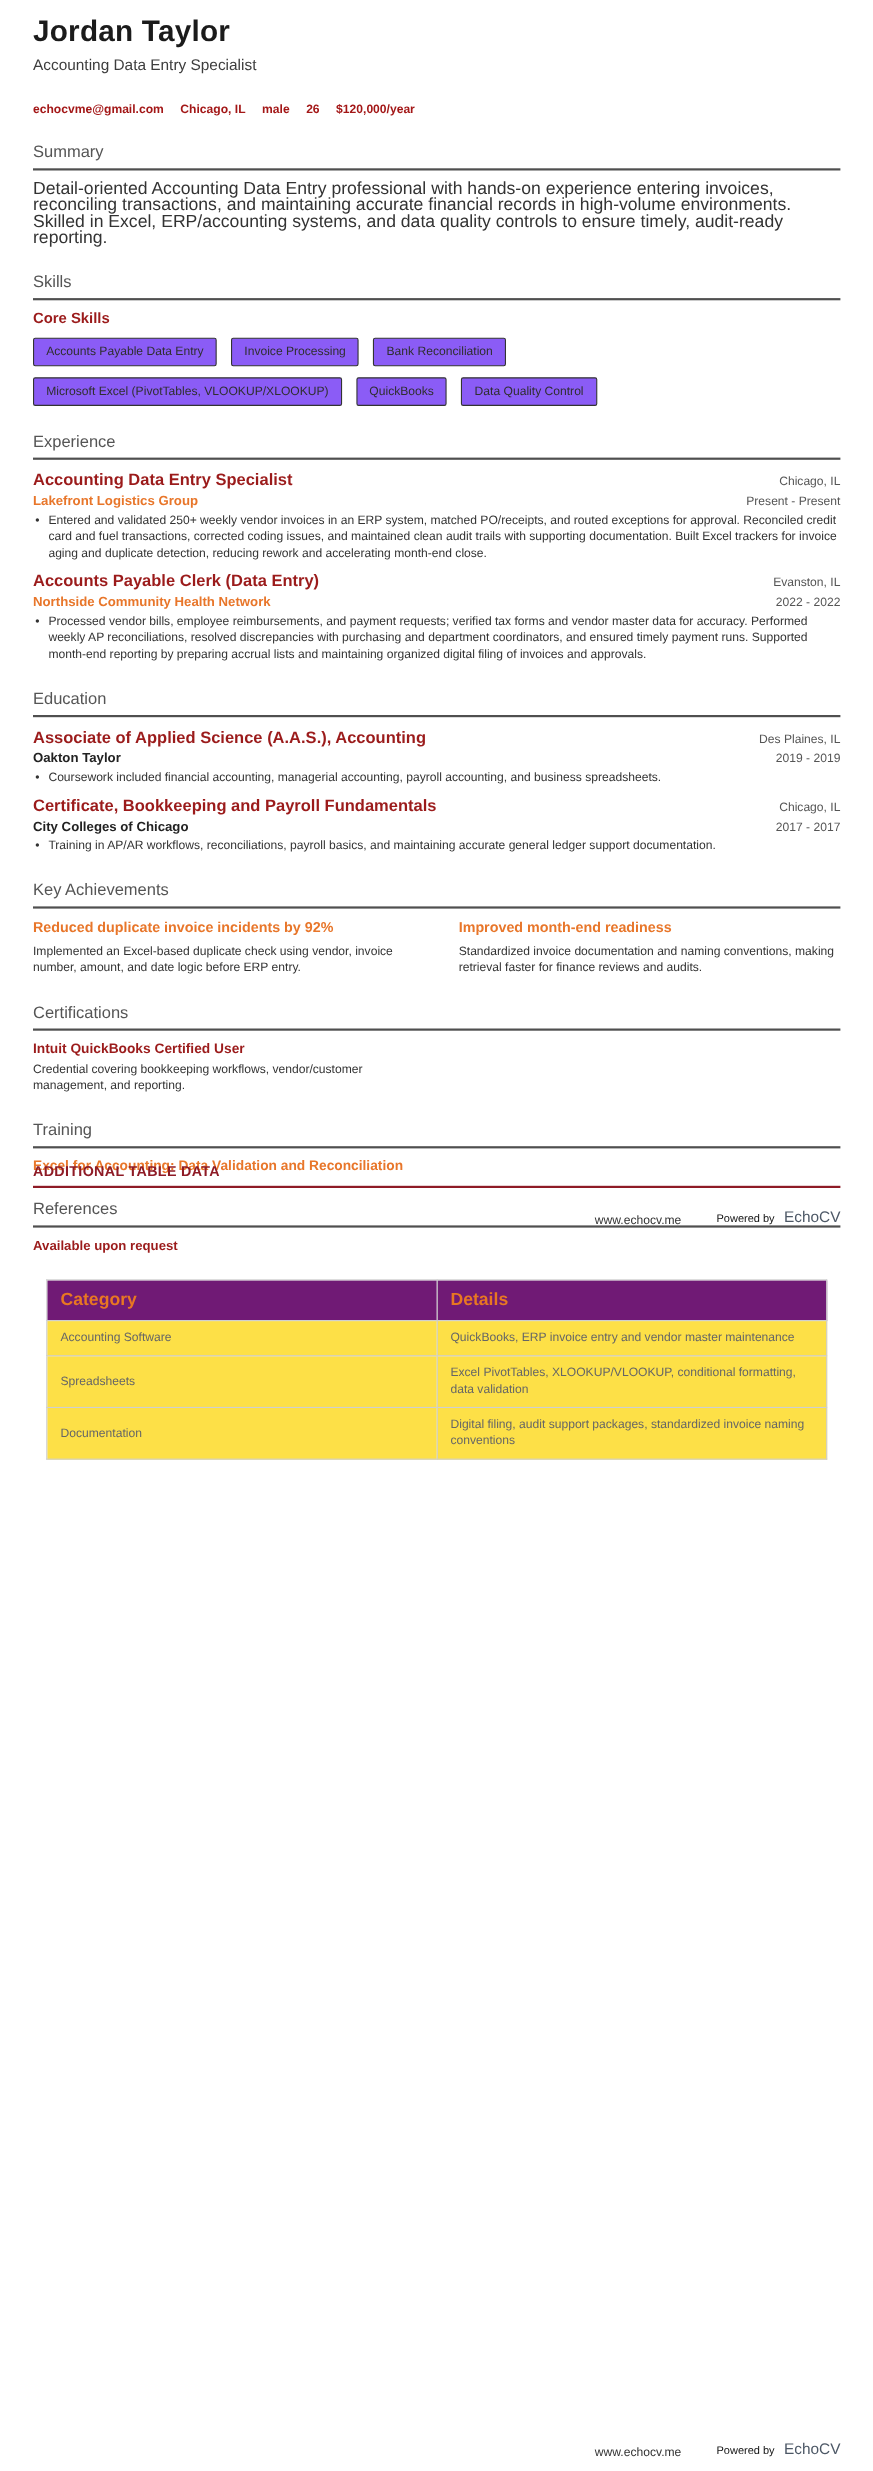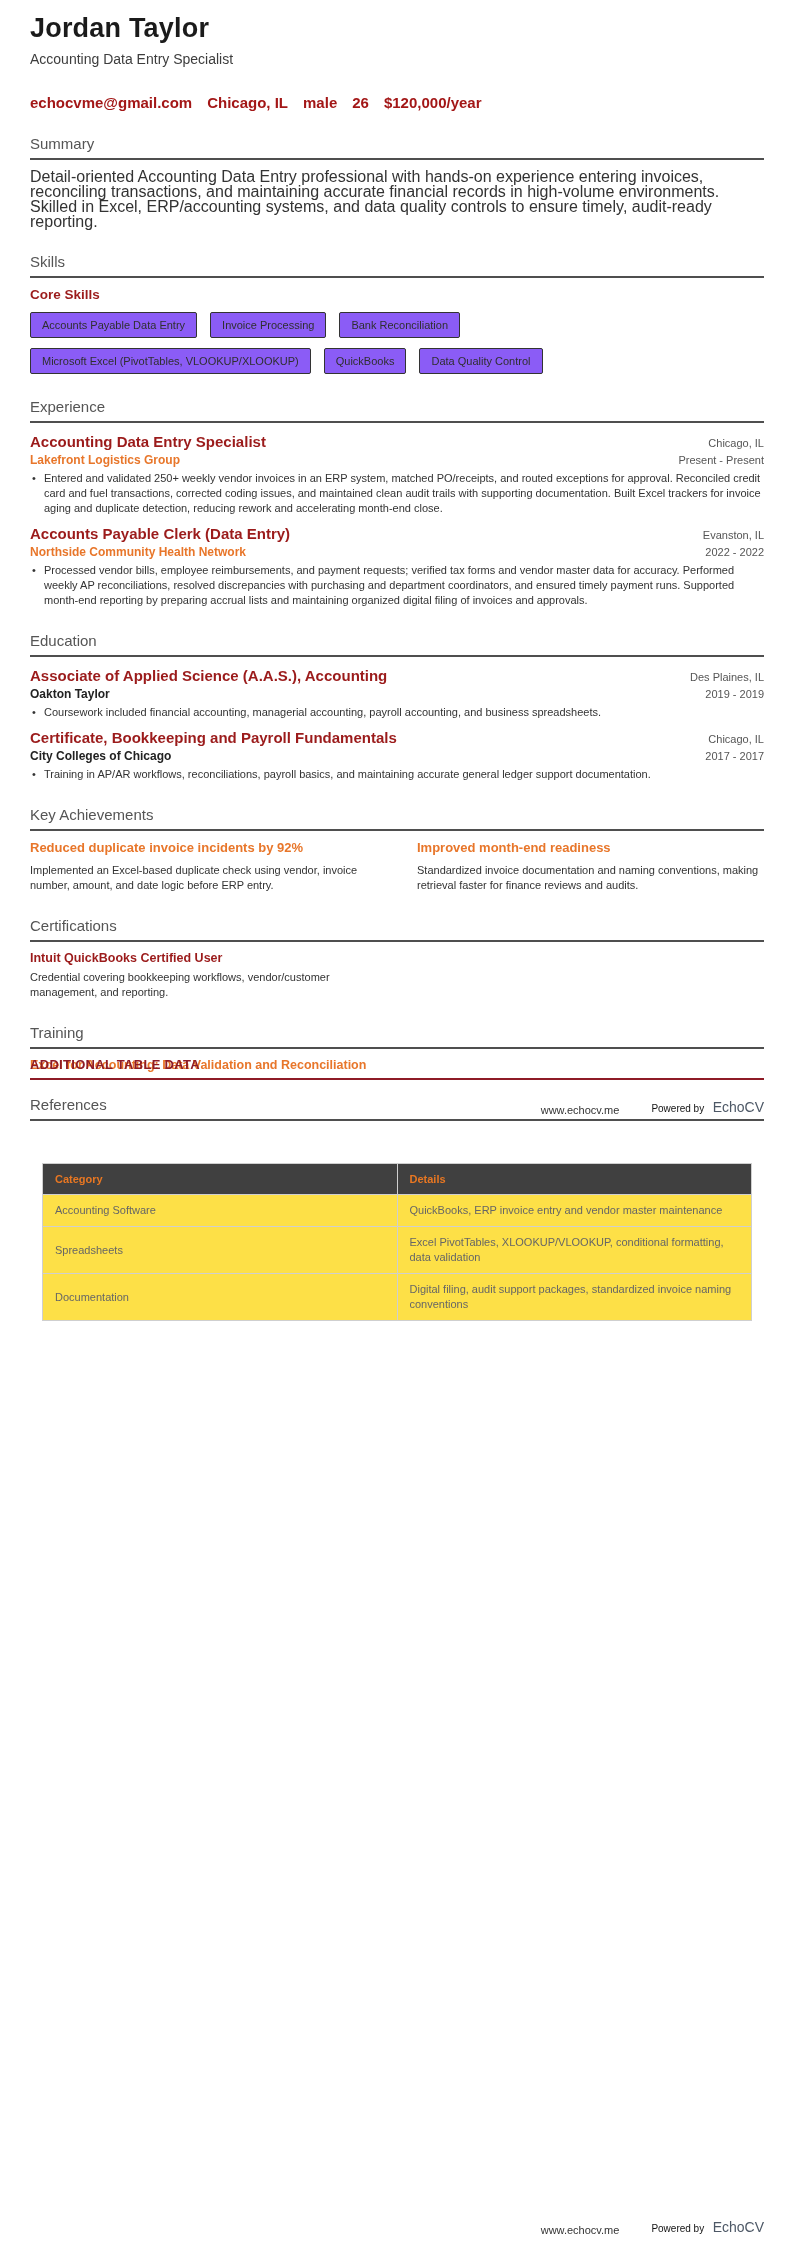--- a/index.html
+++ b/index.html
@@ -4,21 +4,21 @@
 <style>
   * { margin:0; padding:0; box-sizing:border-box; }
   html,body { background:#ffffff; }
   body { font-family:"Liberation Sans","DejaVu Sans",sans-serif; color:#333; }
   .sheet { position:relative; width:794px; height:2246px; margin:0 auto; background:#fff; overflow:hidden; }
   .content { position:absolute; top:0; left:30px; width:734px; }
 
   
   .name { padding-top:13px; font-size:27px; font-weight:800; color:#1b1b1b; letter-spacing:.2px; }
   .job-title { margin-top:7px; font-size:14px; color:#3d3d3d; }
-  .contact-row { margin-top:27px; display:flex; gap:15px; font-size:15px; font-weight:bold; color:#a31717; }
+  .contact-row { margin-top:27px; display:flex; gap:15px; font-size:11px; font-weight:bold; color:#a31717; }
 
   
   .section { margin-top:24px; }
   .section-heading { font-size:15px; color:#555; font-weight:400; }
   .section-rule { border:none; border-top:2px solid #4f4f4f; margin-top:6px; }
   .section-body { margin-top:9px; }
   .body-text { font-size:16px; line-height:15px; color:#333; }
 
   
   .group-title { font-size:13.5px; font-weight:bold; color:#9b1b1b; }
@@ -59,21 +59,21 @@
   .page-footer { position:absolute; left:30px; width:734px; display:flex; justify-content:flex-end; align-items:flex-end;gap:32px; }
   .footer-1 { top:1098px; }
   .footer-2 { top:2218px; }
   .footer-url { font-size:11px; color:#333; }
   .footer-powered { font-size:10px; color:#111; }
   .footer-brand { font-size:14px; color:#4d5866; margin-left:4px; }
 
   
   .data-table { position:absolute; top:1163px; left:42px; width:710px; border-collapse:collapse; }
   .data-table th, .data-table td { border:1px solid #cfcfcf; text-align:left; vertical-align:middle; padding:8px 12px; width:50%; }
-  .data-table th { background:#404040; color:#e87722; font-size:11px; font-weight:bold; padding:9px 12px; }
+  .data-table th { background:#701a75; color:#e87722; font-size:16px; font-weight:bold; padding:9px 12px; }
   .data-table td { color:#666; font-size:11px; line-height:15px; background:#fde047; }
 </style>
 </head>
 <body>
 
 <div class="sheet">
 
   <div class="content">
 
     <div class="name">Jordan Taylor</div>
@@ -204,20 +204,21 @@
       <div class="section-heading">Training</div>
       <hr class="section-rule">
       <div class="section-body">
         <div class="cred-title-orange">Excel for Accounting: Data Validation and Reconciliation</div>
       </div>
     </div>
 
     <div class="section">
       <div class="section-heading">References</div>
       <hr class="section-rule">
+      <div class="section-body refs-text">Available upon request</div>
     </div>
 
   </div>
 
   <div class="atd">
     <div class="atd-heading">ADDITIONAL TABLE DATA</div>
     <hr class="atd-rule">
   </div>
 
   <div class="page-footer footer-1">

